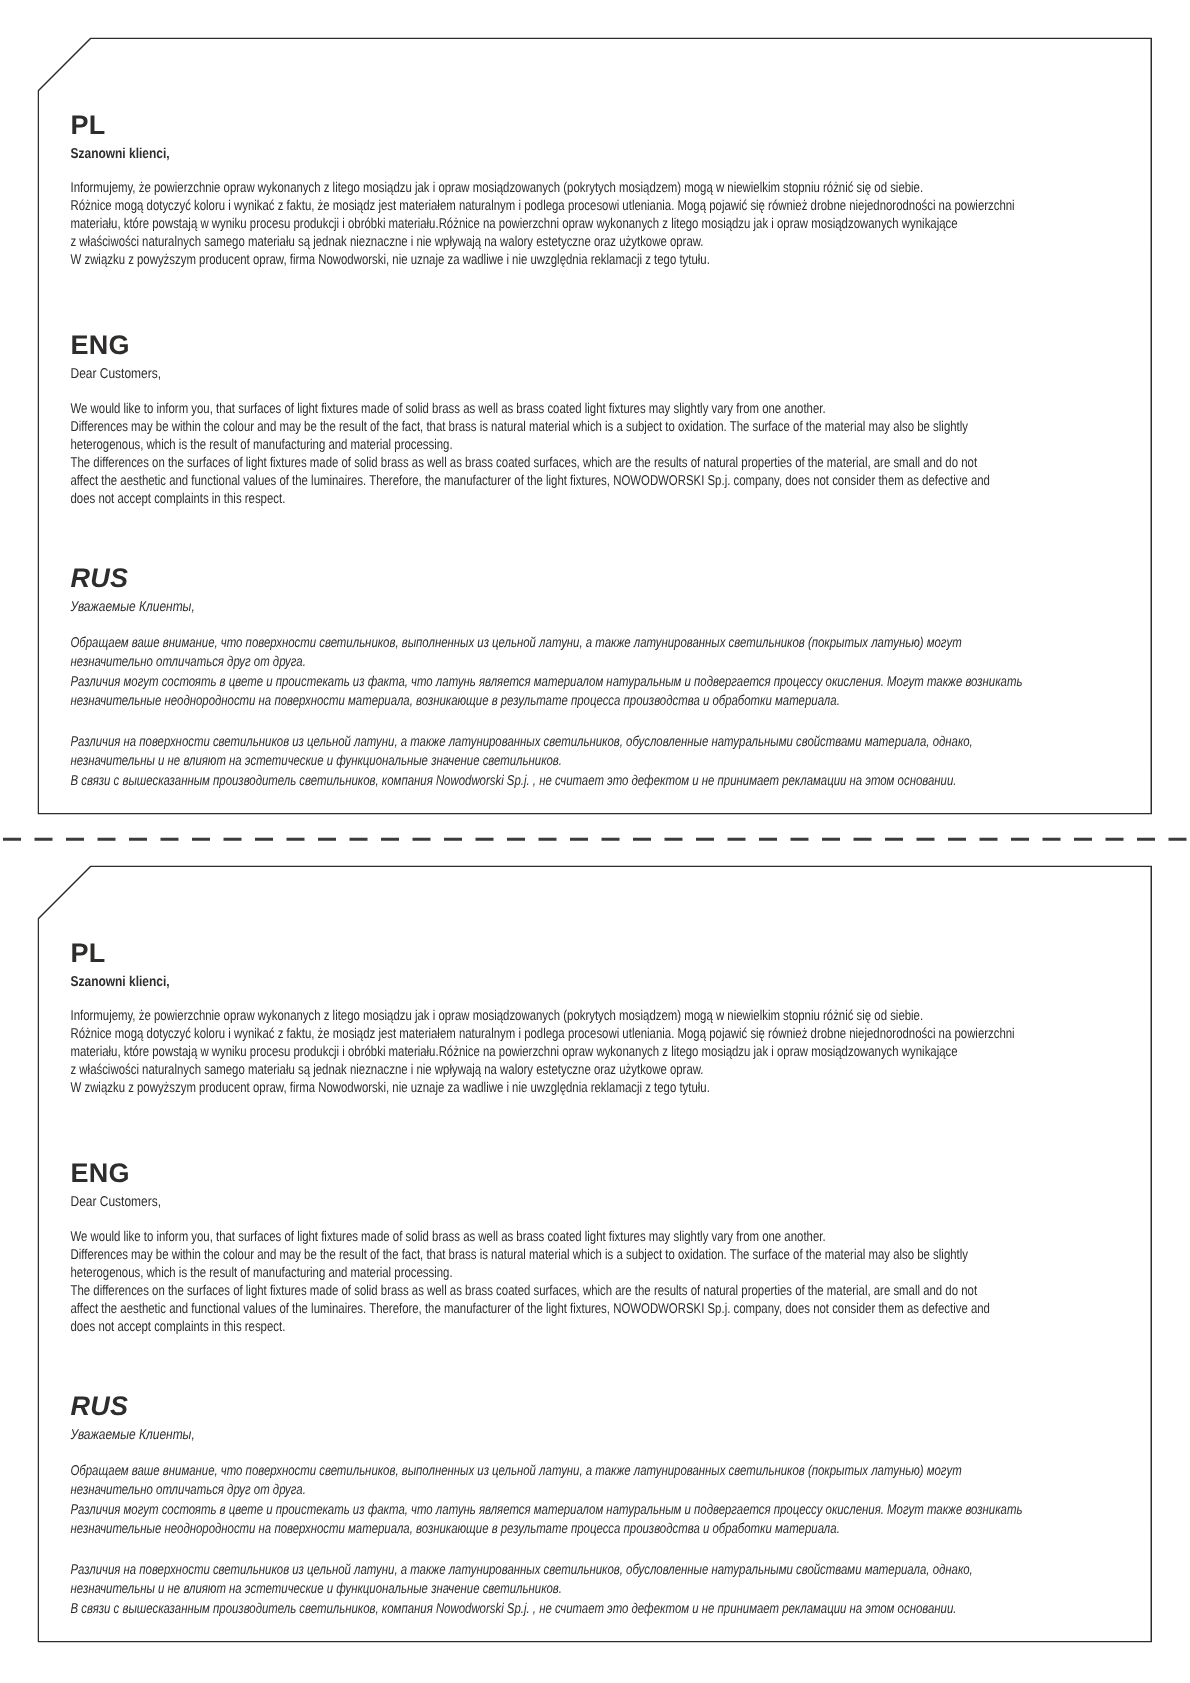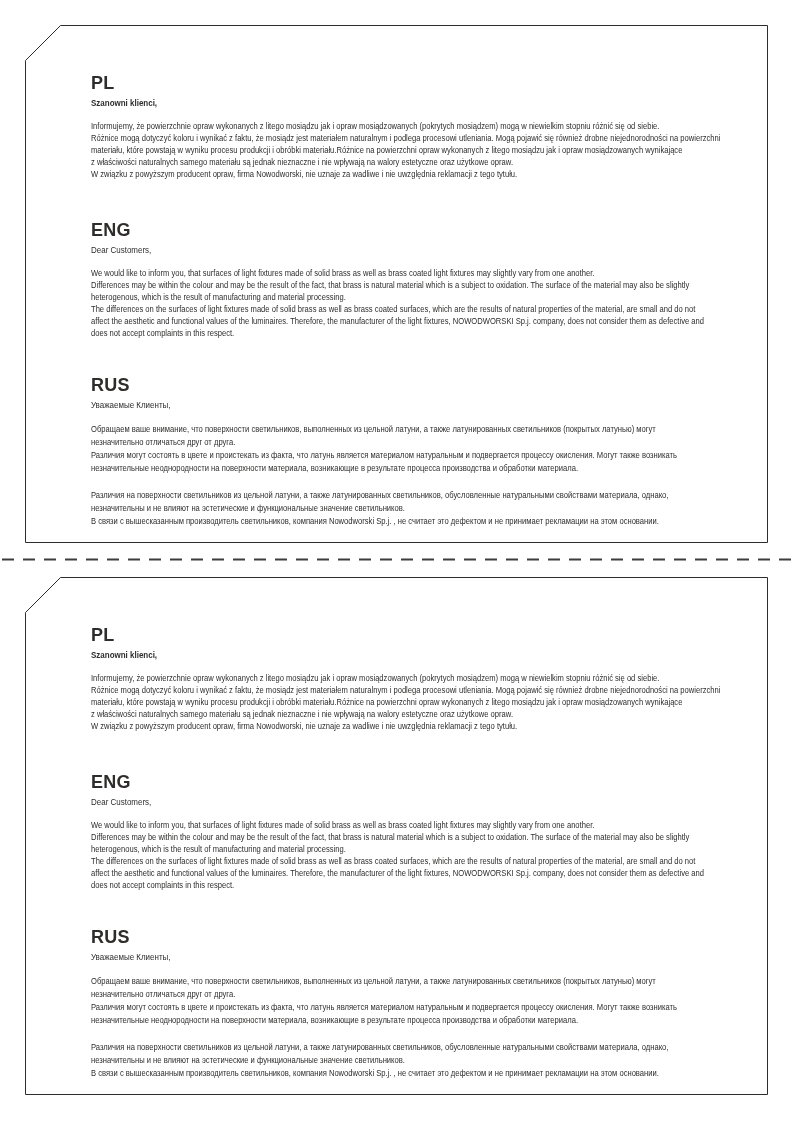--- a/index.html
+++ b/index.html
@@ -23,25 +23,24 @@
     position: absolute;
     left: 0; top: 0;
     width: 743px; height: 518px;
     display: block;
   }
   .panel-content {
     position: absolute;
     left: 0; top: 0; right: 0;
     box-sizing: border-box;
     padding: 47px 20px 0 22px;
-    margin-left: 44px;
   }
   .lang-section { }
   .section-eng { margin-top: 39px; }
-  .section-rus { margin-top: 35px; }
+  .section-rus { margin-top: 35px; font-style: italic; }
   .heading {
     margin: 0 0 3px 0;
     font-size: 18px;
     line-height: 22px;
     font-weight: 700;
     letter-spacing: 0.2px;
   }
   .salutation {
     margin: 0 0 11px 0;
     font-size: 9.5px;

